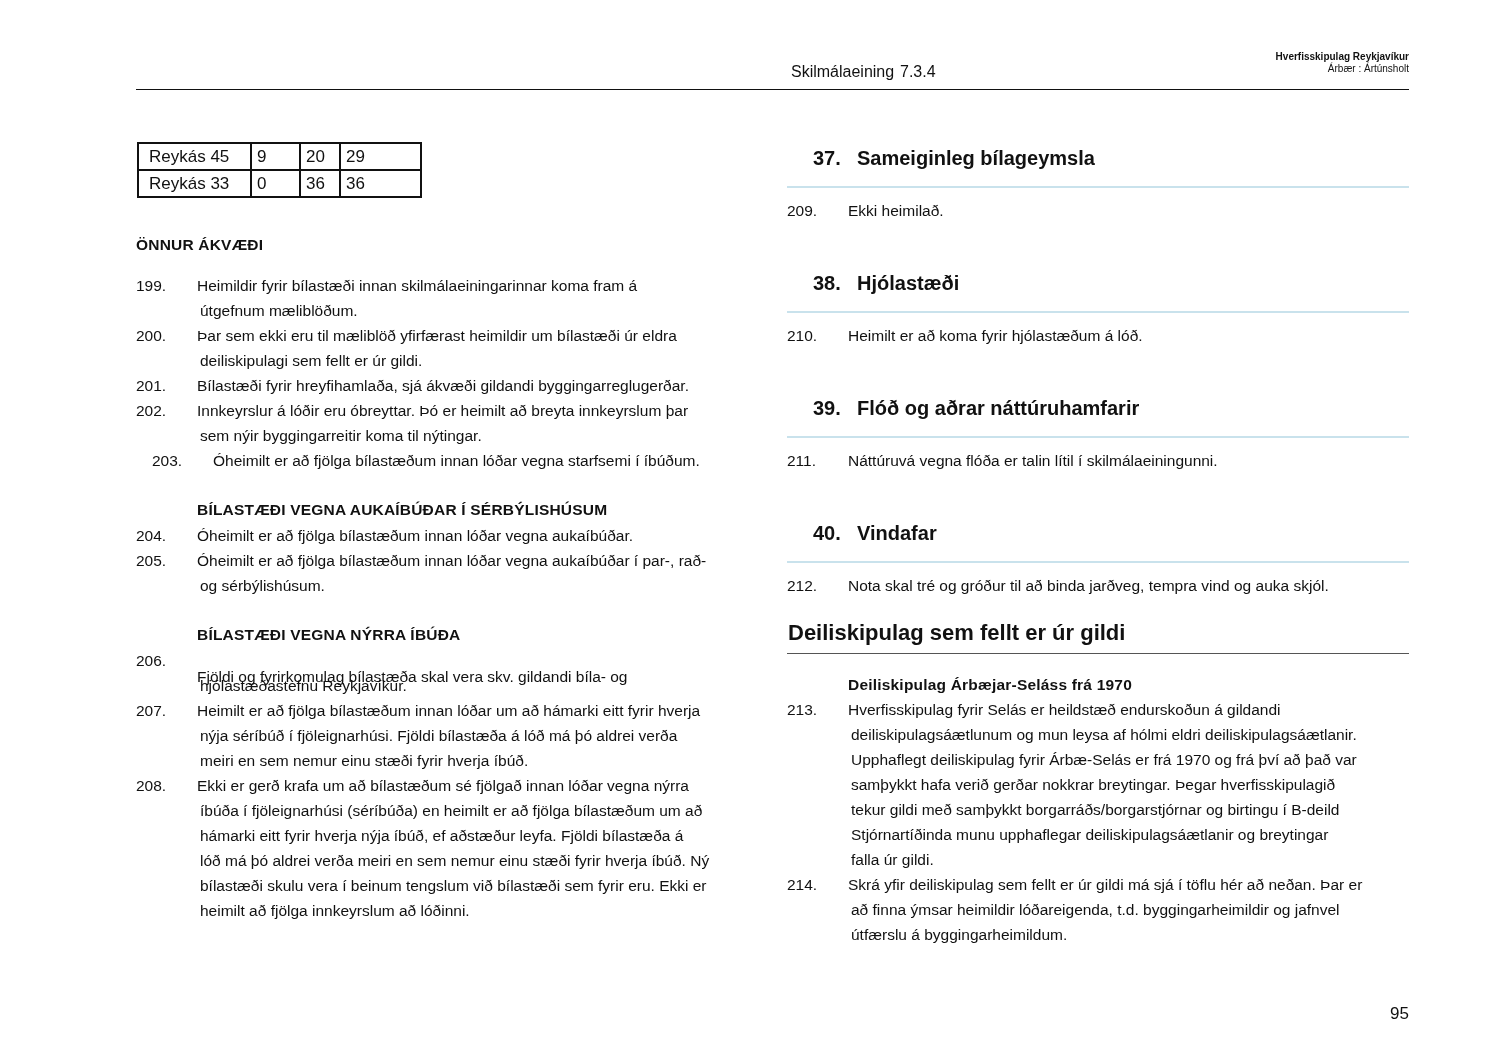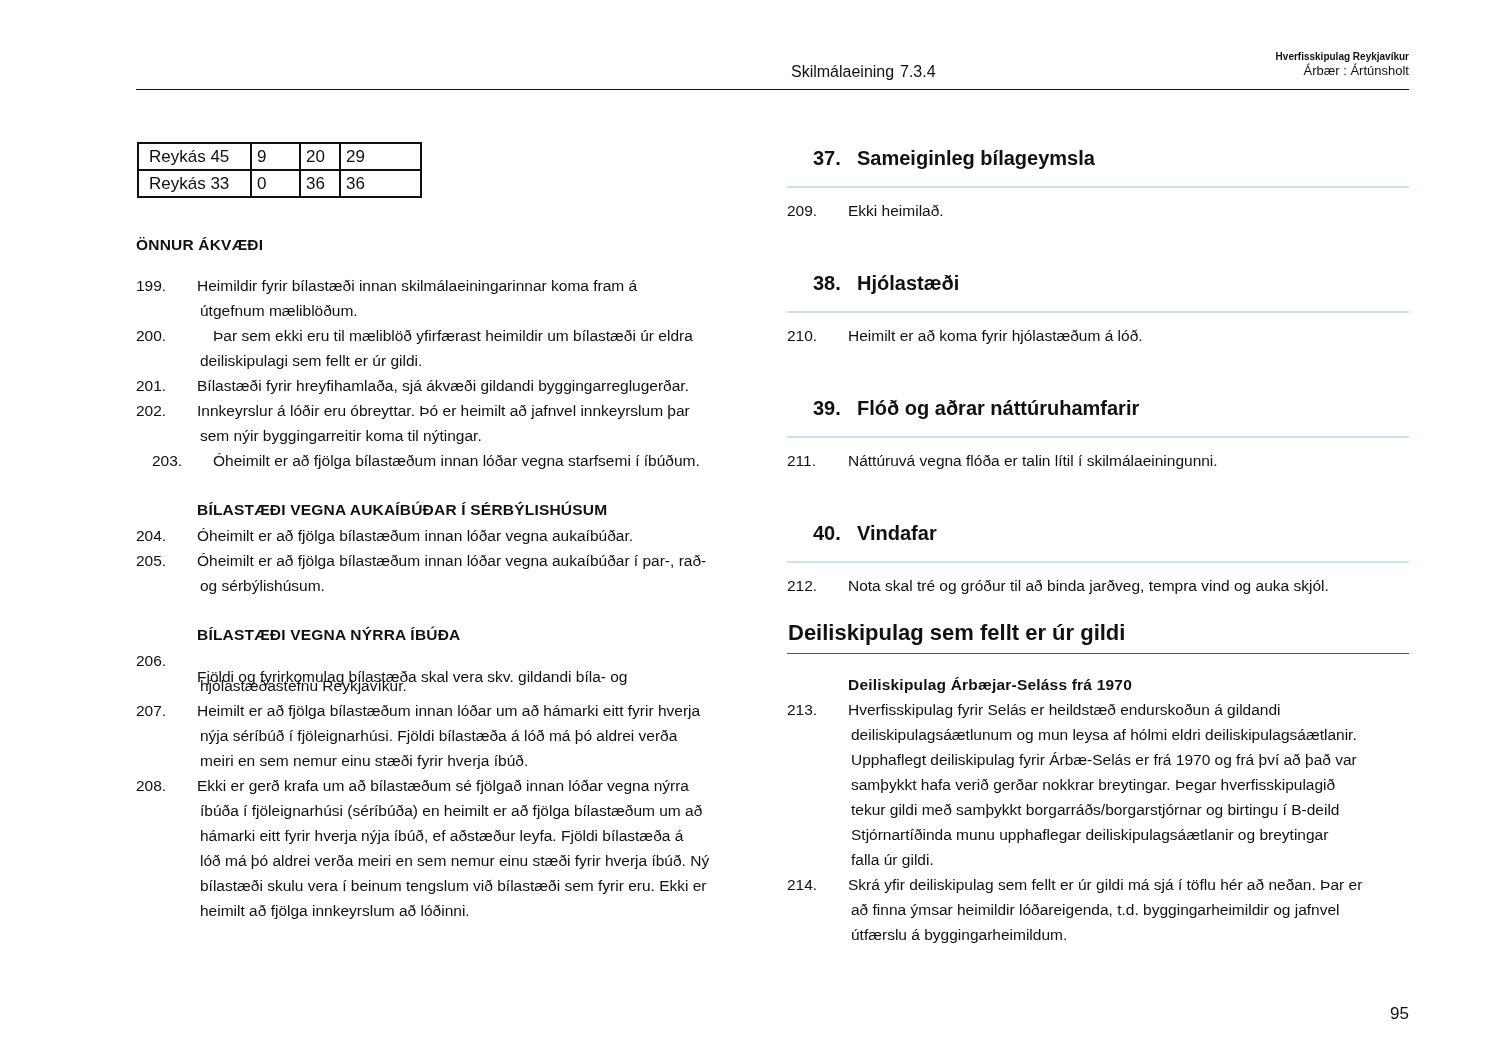--- a/index.html
+++ b/index.html
@@ -4,21 +4,21 @@
 <style>
   html, body { margin: 0; padding: 0; background: #ffffff; }
   body {
     width: 1500px; height: 1061px; position: relative; overflow: hidden;
     font-family: "Liberation Sans", sans-serif; color: #111111;
   }
   .abs { position: absolute; }
   
   .hdr-small { font-size: 16px; color: #111; }
   .hdr-title { font-size: 10px; font-weight: bold; text-align: right; }
-  .hdr-sub { font-size: 13px; text-align: right; }
+  .hdr-sub { font-size: 10px; text-align: right; }
   .hdr-rule { left: 136px; top: 89px; width: 1273px; height: 0; border-top: 1.5px solid #111; }
 
   
   table.units {
     position: absolute; left: 137px; top: 142px;
     border-collapse: collapse; font-size: 17px;
   }
   table.units td {
     border: 2px solid #111; height: 25px; padding: 0 6px 0 5px; line-height: 25px;
   }
@@ -68,30 +68,30 @@
 <div class="abs subhead" style="left:136px; top:228px;margin-top:8px;">ÖNNUR ÁKVÆÐI</div>
 
 <div id="left-a" class="abs" style="left:136px; top:273px; width:620px;">
     <div class="para" style="position: absolute; left: 0px; top: 0px; width: 100%; height: 50px;">
       <span class="num">199.</span>
       <span class="txt" style="top: 0px;">Heimildir fyrir bílastæði innan skilmálaeiningarinnar koma fram á</span>
       <span class="txt" style="top: 25px; left: 64px;">útgefnum mæliblöðum.</span>
     </div>
     <div class="para" style="position: absolute; left: 0px; top: 50px; width: 100%; height: 50px;">
       <span class="num">200.</span>
-      <span class="txt" style="top: 0px; margin-left: 16px;">Þar sem ekki eru til mæliblöð yfirfærast heimildir um bílastæði úr eldra</span>
+      <span class="txt" style="top: 0px;">Þar sem ekki eru til mæliblöð yfirfærast heimildir um bílastæði úr eldra</span>
       <span class="txt" style="top: 25px; left: 64px;">deiliskipulagi sem fellt er úr gildi.</span>
     </div>
     <div class="para" style="position: absolute; left: 0px; top: 100px; width: 100%; height: 25px;">
       <span class="num">201.</span>
       <span class="txt" style="top: 0px;">Bílastæði fyrir hreyfihamlaða, sjá ákvæði gildandi byggingarreglugerðar.</span>
     </div>
     <div class="para" style="position: absolute; left: 0px; top: 125px; width: 100%; height: 50px;">
       <span class="num">202.</span>
-      <span class="txt" style="top: 0px;">Innkeyrslur á lóðir eru óbreyttar. Þó er heimilt að jafnvel innkeyrslum þar</span>
+      <span class="txt" style="top: 0px;">Innkeyrslur á lóðir eru óbreyttar. Þó er heimilt að breyta innkeyrslum þar</span>
       <span class="txt" style="top: 25px; left: 64px;">sem nýir byggingarreitir koma til nýtingar.</span>
     </div>
     <div class="para" style="position: absolute; left: 16px; top: 175px; width: 100%; height: 25px;">
       <span class="num">203.</span>
       <span class="txt" style="top: 0px;">Óheimilt er að fjölga bílastæðum innan lóðar vegna starfsemi í íbúðum.</span>
     </div>
   </div>
 
 <div class="abs subhead" style="left:197px; top:501px;">BÍLASTÆÐI VEGNA AUKAÍBÚÐAR Í SÉRBÝLISHÚSUM</div>
 <div id="left-b" class="abs" style="left:136px; top:523px; width:620px;">

